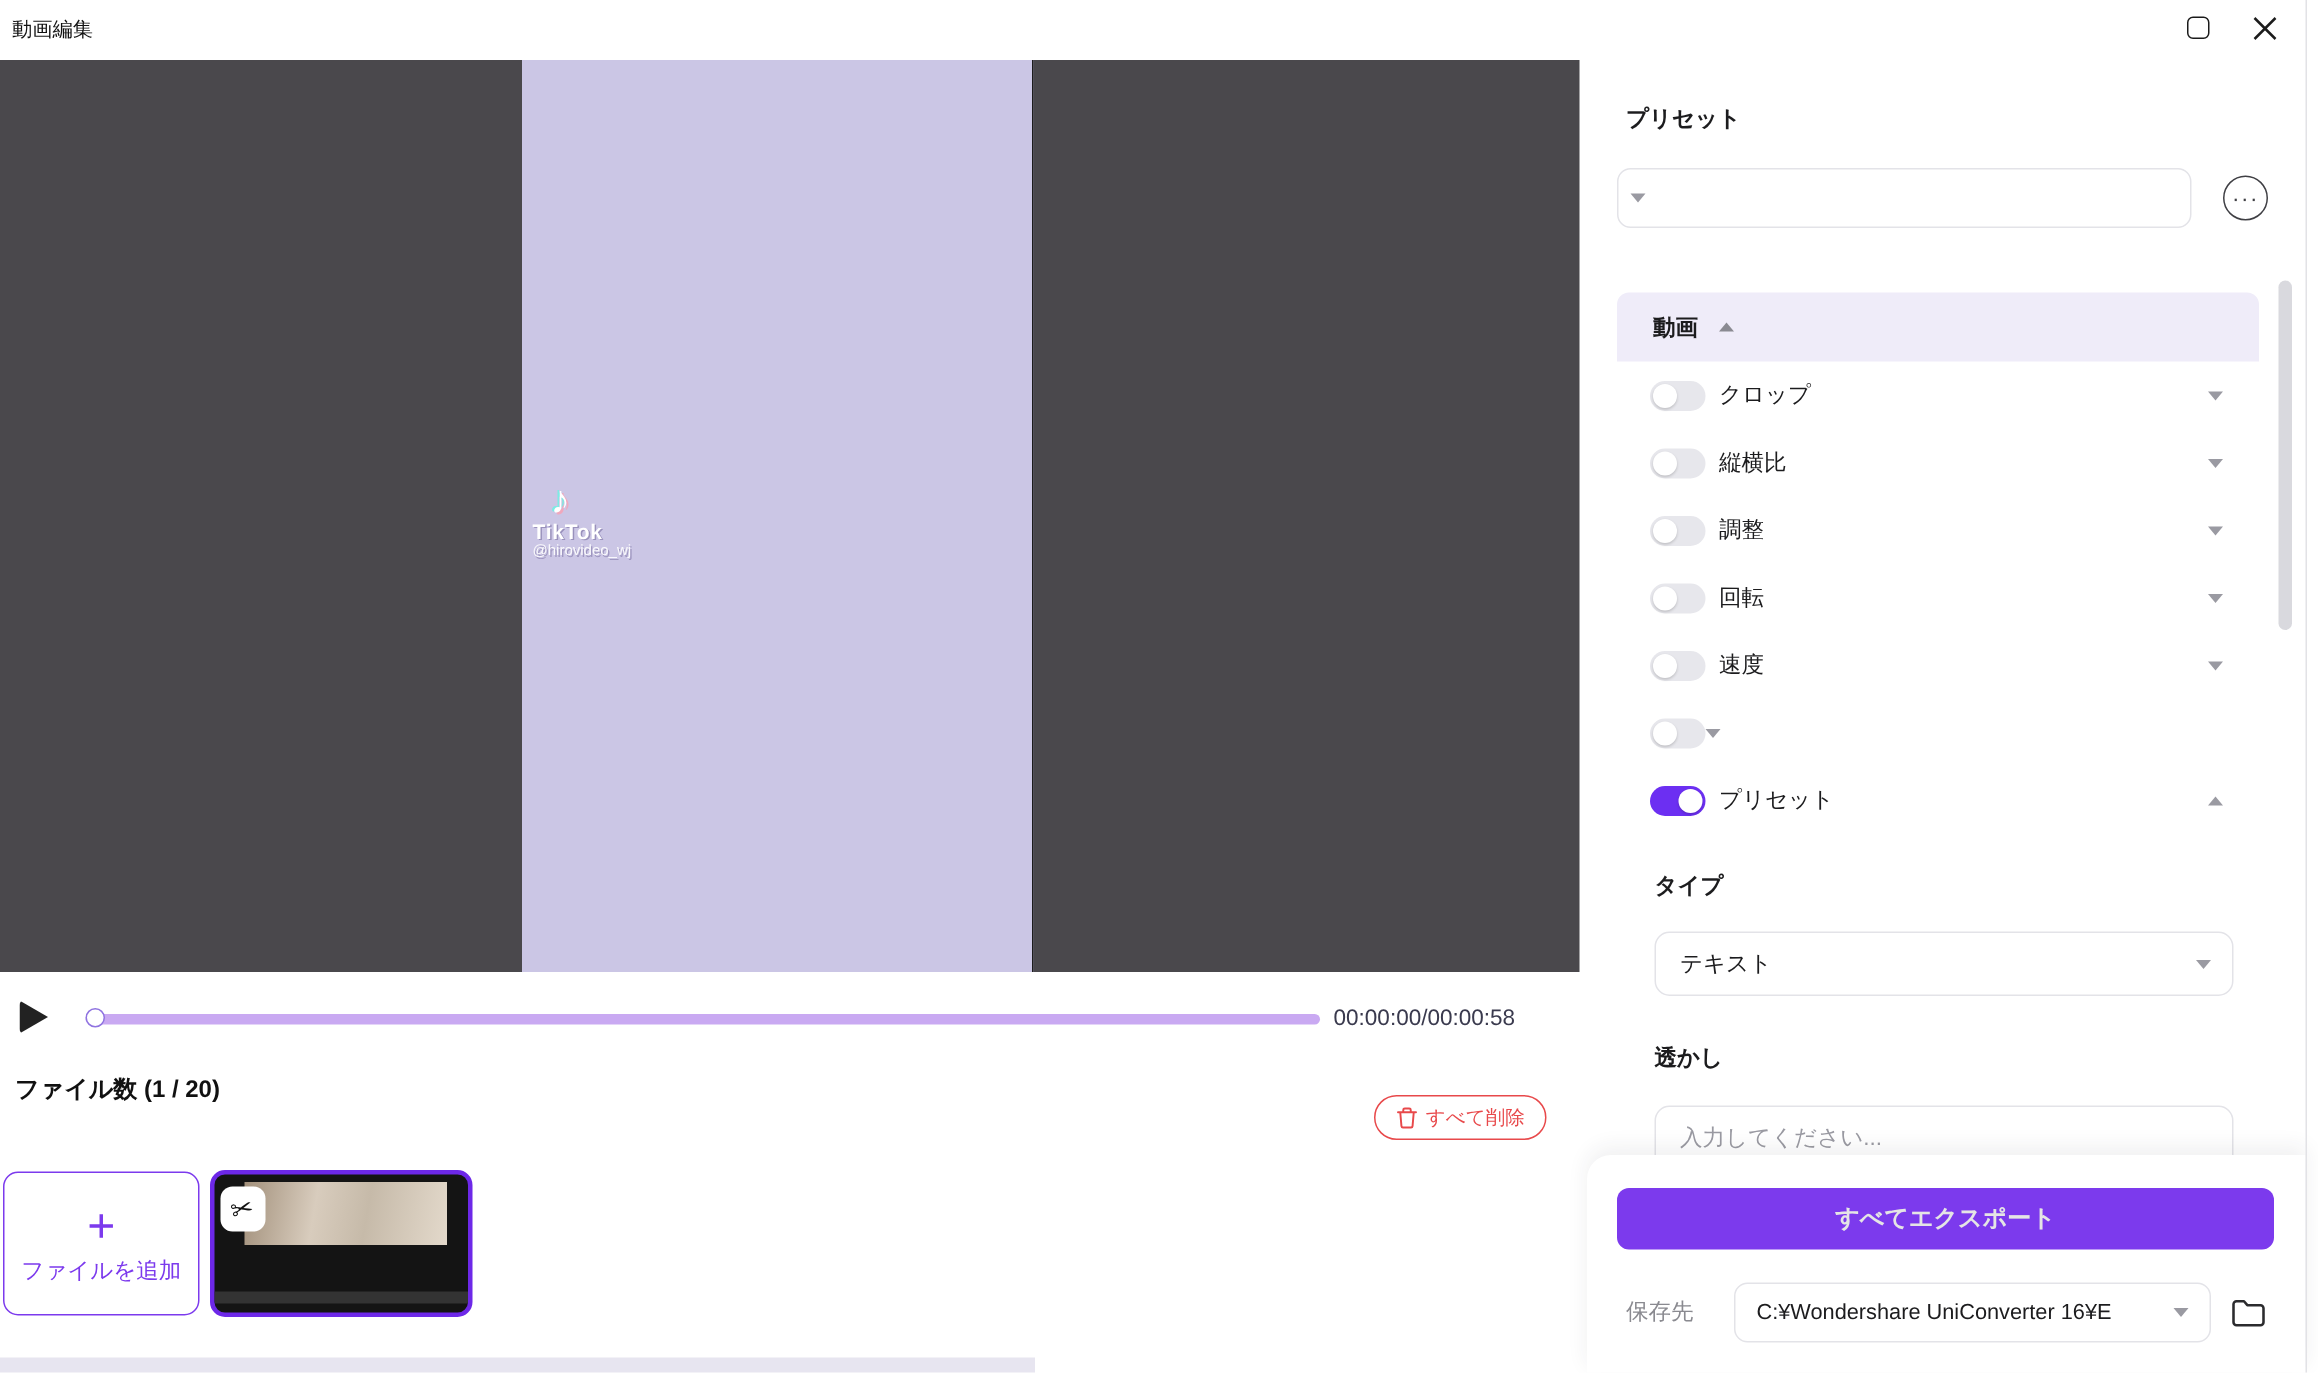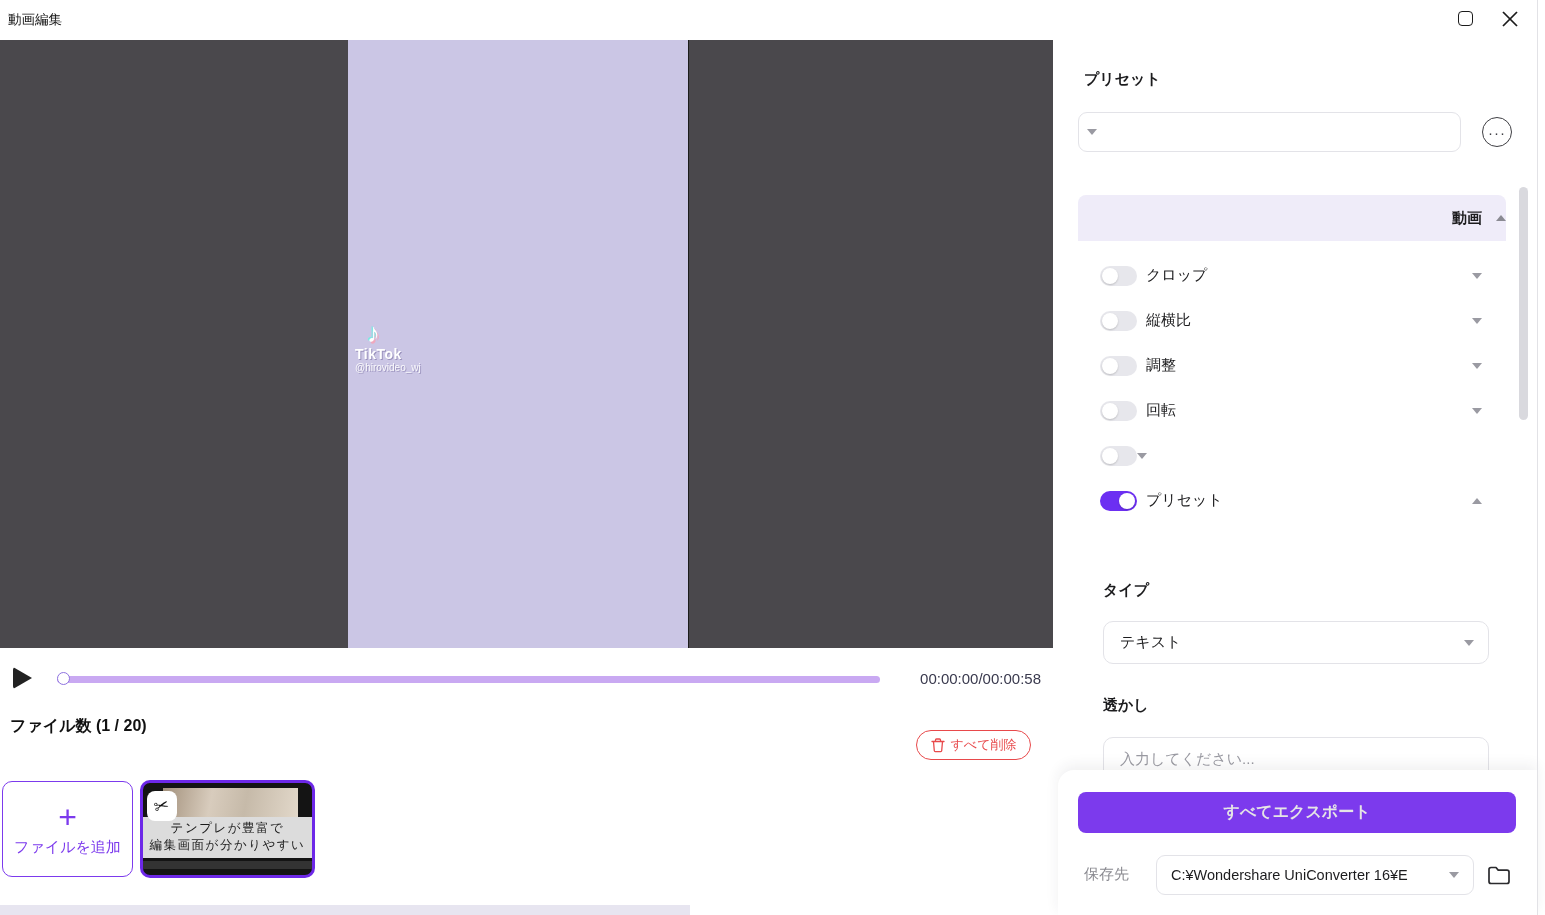--- a/index.html
+++ b/index.html
@@ -22,21 +22,21 @@
   #wm-brand { display:block; font-size:14px; font-weight:bold; letter-spacing:.5px;
               text-shadow:1px 1px 0 rgba(120,110,160,.6); }
   #wm-handle { display:block; font-size:10px; opacity:.9; text-shadow:1px 1px 0 rgba(120,110,160,.6); }
 
   
   #controls { position:absolute; left:0; top:648px; width:1053px; height:62px; background:#fff; }
   #play-btn { position:absolute; left:13px; top:19px; width:24px; height:24px; cursor:pointer; }
   #play-btn i { display:block; width:0; height:0; border-left:19px solid #222; border-top:11px solid transparent; border-bottom:11px solid transparent; border-radius:3px; }
   #seek-track { position:absolute; left:57px; top:28px; width:823px; height:7px; background:#c9a9f2; border-radius:4px; cursor:pointer; }
   #seek-thumb { position:absolute; left:0px; top:-4px; width:13px; height:13px; background:#fff; border:1.8px solid #8f73e0; border-radius:50%; }
-  #time { position:absolute; right:12px; top:22px; font-size:15px; color:#3a3a4e; }
+  #time { position:absolute; right:43px; top:22px; font-size:15px; color:#3a3a4e; }
 
   
   #files-label { position:absolute; left:10px; top:716px; font-size:16px; font-weight:bold; color:#111; }
   #delete-all { position:absolute; left:916px; top:730px; width:115px; height:30px; border:1px solid #e8494b; border-radius:15px;
                 background:#fff; color:#e8494b; font-size:13px; display:flex; align-items:center; justify-content:center; gap:6px; cursor:pointer; }
   #add-card { position:absolute; left:2px; top:781px; width:131px; height:96px; background:#fff; border:1.5px solid #7c3aed;
               border-radius:10px; display:flex; flex-direction:column; align-items:center; justify-content:center; cursor:pointer; }
   #add-plus { font-size:32px; line-height:30px; font-weight:300; color:#7c3aed; }
   #add-label { font-size:15px; color:#7c3aed; margin-top:6px; }
   #thumb { position:absolute; left:140px; top:780px; width:175px; height:98px; background:#141414; border:3px solid #6d28e8;
@@ -58,26 +58,26 @@
   #preset-dd { left:1078px; top:112px; width:383px; height:40px; }
   #preset-more { position:absolute; left:1482px; top:117px; width:30px; height:30px; border:1.6px solid #3f3f44; border-radius:50%;
                  display:flex; align-items:center; justify-content:center; font-size:15px; letter-spacing:1px; color:#3f3f44; cursor:pointer; }
 
   .chev { width:0; height:0; border-left:5px solid transparent; border-right:5px solid transparent; }
   .chev.down { border-top:6px solid #9a9aa2; }
   .chev.up { border-bottom:6px solid #9a9aa2; }
   .dropdown .chev { margin-right:14px; margin-left:8px; }
 
   #section-card { position:absolute; left:1078px; top:195px; width:428px; height:585px; background:#fff; border-radius:8px; }
-  #section-head { height:46px; background:#efecf9; border-radius:8px 8px 0 0; display:flex; align-items:center; padding-left:24px; cursor:pointer;justify-content:flex-end; }
+  #section-head { height:46px; background:#efecf9; border-radius:8px 8px 0 0; display:flex; align-items:center; padding-left:24px; cursor:pointer; }
   #section-title { font-size:15px; font-weight:bold; }
   #section-head .chev { margin-left:14px; }
   #section-head .chev.up { border-bottom-color:#8a8a92; }
 
-  #rows { padding-top:12px; }
+  #rows { }
   .row { height:45px; display:flex; align-items:center; padding-left:22px; padding-right:24px; }
   .toggle { width:37px; height:20px; border-radius:10px; background:#e7e7ec; position:relative; cursor:pointer; flex:0 0 auto; }
   .toggle .knob { position:absolute; top:2px; left:2px; width:16px; height:16px; border-radius:50%; background:#fff;
                   box-shadow:0 1px 2px rgba(0,0,0,.18); }
   .toggle.on { background:#6c2ff2; }
   .toggle.on .knob { left:auto; right:2px; }
   .row-label { font-size:15px; margin-left:9px; flex:1; }
   .row .chev { cursor:pointer; }
 
   .field-label { font-size:15px; font-weight:bold; }
@@ -150,24 +150,20 @@
   <span>すべて削除</span>
 </button>
 
 <div id="add-card">
   <span id="add-plus">+</span>
   <span id="add-label">ファイルを追加</span>
 </div>
 
 <div id="thumb">
   <div id="thumb-img"></div>
-  <div id="thumb-caption">
-    <div>テンプレが豊富で</div>
-    <div>編集画面が分かりやすい</div>
-  </div>
   <div id="thumb-strip"></div>
   <div id="scissors-badge">
     <span>✂</span>
   </div>
 </div>
 
 <span id="preset-label">プリセット</span>
 <div id="preset-dd" class="dropdown">
   <span class="chev down"></span>
 </div>
@@ -200,20 +196,27 @@
           <span class="knob"></span>
         </span>
       <span class="row-label">調整</span>
       <span class="chev down"></span>
     </div>
     <div class="row">
       <span class="toggle">
           <span class="knob"></span>
         </span>
       <span class="row-label">回転</span>
+      <span class="chev down"></span>
+    </div>
+    <div class="row">
+      <span class="toggle">
+          <span class="knob"></span>
+        </span>
+      <span class="row-label">速度</span>
       <span class="chev down"></span>
     </div>
     <div class="row">
       <span class="toggle">
           <span class="knob"></span>
         </span>
       <span class="chev down"></span>
     </div>
     <div class="row">
       <span class="toggle on">

